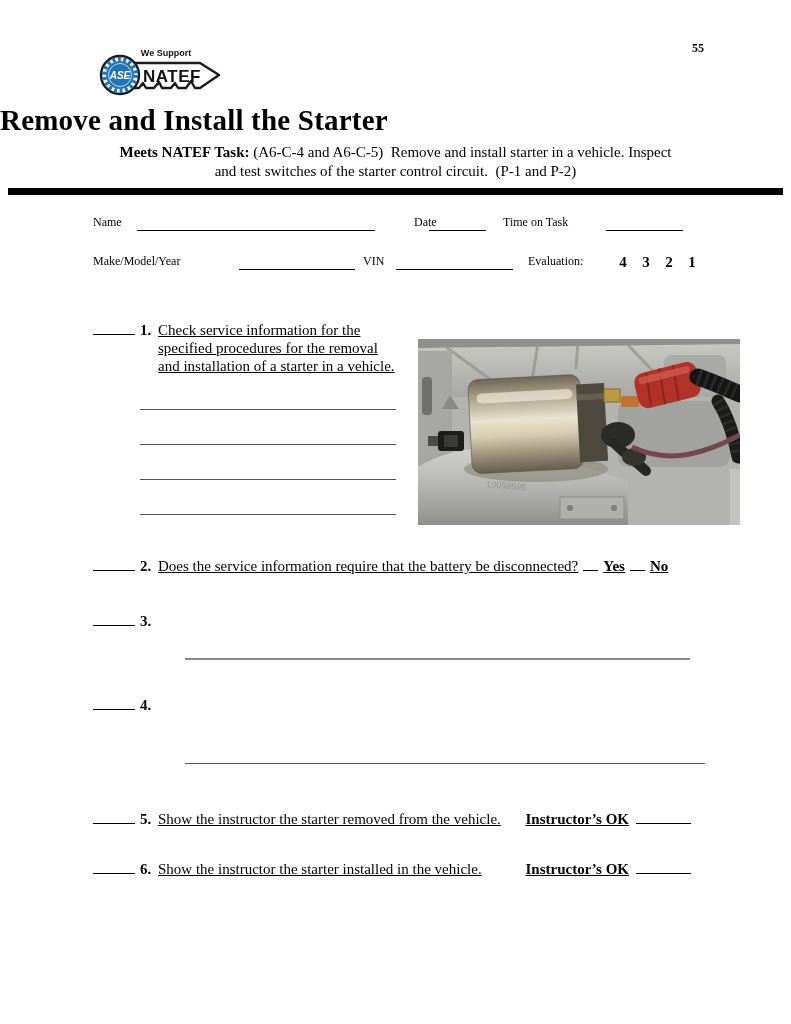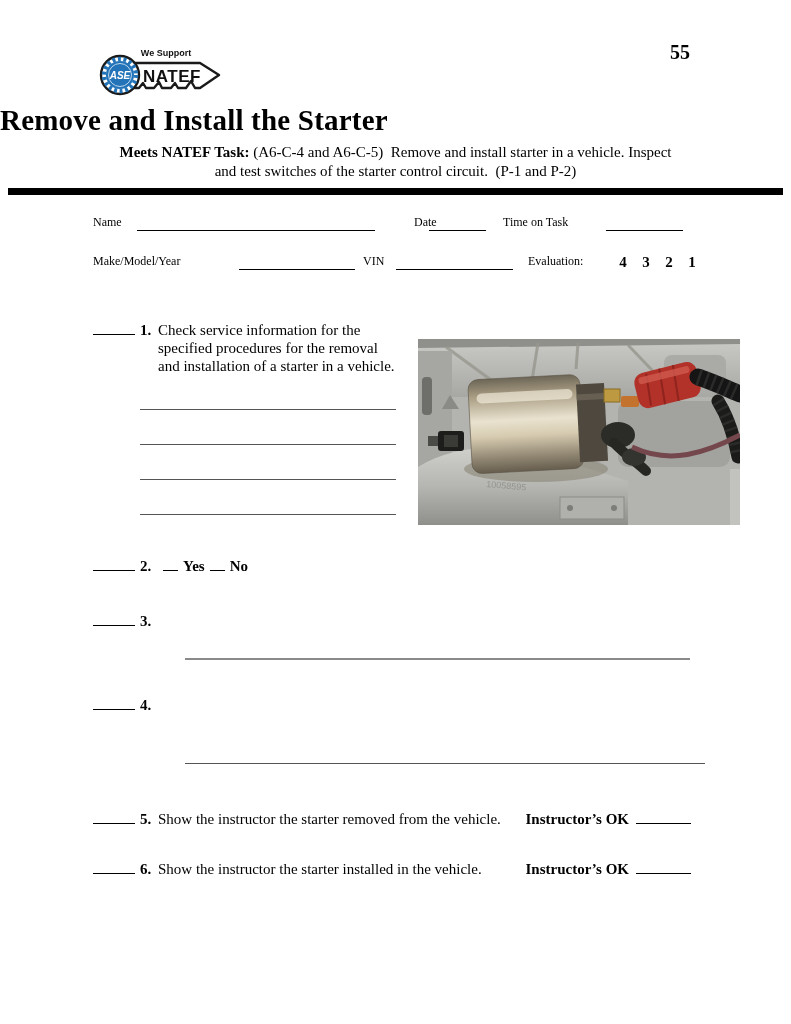--- a/index.html
+++ b/index.html
@@ -1,38 +1,38 @@
 <!DOCTYPE html>
 <html><head>
 <meta charset="utf-8">
 <style>
   html,body{margin:0;padding:0;background:#fff;}
   .page{position:relative;width:791px;height:1024px;background:#ffffff;overflow:hidden;
         font-family:"Liberation Serif","DejaVu Serif",serif;color:#000;}
   
   .logo{position:absolute;left:99px;top:42px;width:126px;height:62px;}
-  .pagenum{position:absolute;left:670px;top:41px;width:34px;text-align:left;
-           font-weight:bold;font-size:20px;}
+  .pagenum{position:absolute;left:670px;top:41px;width:34px;text-align:right;
+           font-weight:bold;font-size:12px;}
   .title{position:absolute;left:0;top:104px;width:100%;
          font-size:29px;font-weight:bold;letter-spacing:.2px;}
   .taskline{position:absolute;left:0;width:100%;text-align:center;font-size:15px;}
   .t1{top:144px;} .t2{top:163px;}
   .thickrule{position:absolute;left:8px;top:188px;width:775px;height:7px;background:#000;}
   
   .lbl{position:absolute;font-weight:normal;font-size:12px;white-space:nowrap;}
   .bl{position:absolute;height:14px;border-bottom:1.5px solid #000;}
   .evalrow{position:absolute;left:616px;top:254px;display:flex;gap:9px;
            font-weight:bold;font-size:15px;}
   .evalrow span{width:14px;text-align:center;}
   
   .item{position:absolute;left:93px;width:612px;display:flex;align-items:baseline;
         font-size:15px;line-height:18px;}
   .pre{flex:none;width:42px;height:14px;border-bottom:1.6px solid #000;margin-right:5px;}
   .num{flex:none;width:18px;font-weight:bold;}
-  .body{flex:1;min-width:0;}
+  .body{flex:1;min-width:0;text-decoration:underline;}
   .nowrap{white-space:nowrap;}
   .flexline{display:flex;align-items:baseline;}
   .fill{flex:1;height:13px;border-bottom:1.4px solid #444;margin-left:6px;}
   .fill.gray{border-bottom:1.6px solid #777;}
   .miniblank{flex:none;width:15px;height:13px;border-bottom:1.5px solid #000;margin:0 5px;}
   .bold{font-weight:bold;}
   .okgroup{margin-left:auto;display:flex;align-items:baseline;}
   .okblank{flex:none;width:55px;height:13px;border-bottom:1.6px solid #000;
            margin-left:7px;margin-right:14px;}
   .line4{line-height:22px;}
@@ -190,20 +190,21 @@
           <circle cx="196" cy="169" r="3" fill="#7d7d79"></circle>
       </g>
       <rect x="312" y="130" width="10" height="56" fill="#c2c2be"></rect>
     </svg>
   </div>
 
   <div class="item" style="top:556px;">
     <div class="pre"></div>
     <div class="num">2.</div>
     <div class="body flexline nowrap">
+      <span>Does the service information require that the battery be disconnected?</span>
       <span class="miniblank"></span>
       <span class="bold">Yes</span>
       <span class="miniblank"></span>
       <span class="bold">No</span>
     </div>
   </div>
 
   <div class="item" style="top:611px;">
     <div class="pre"></div>
     <div class="num">3.</div>

